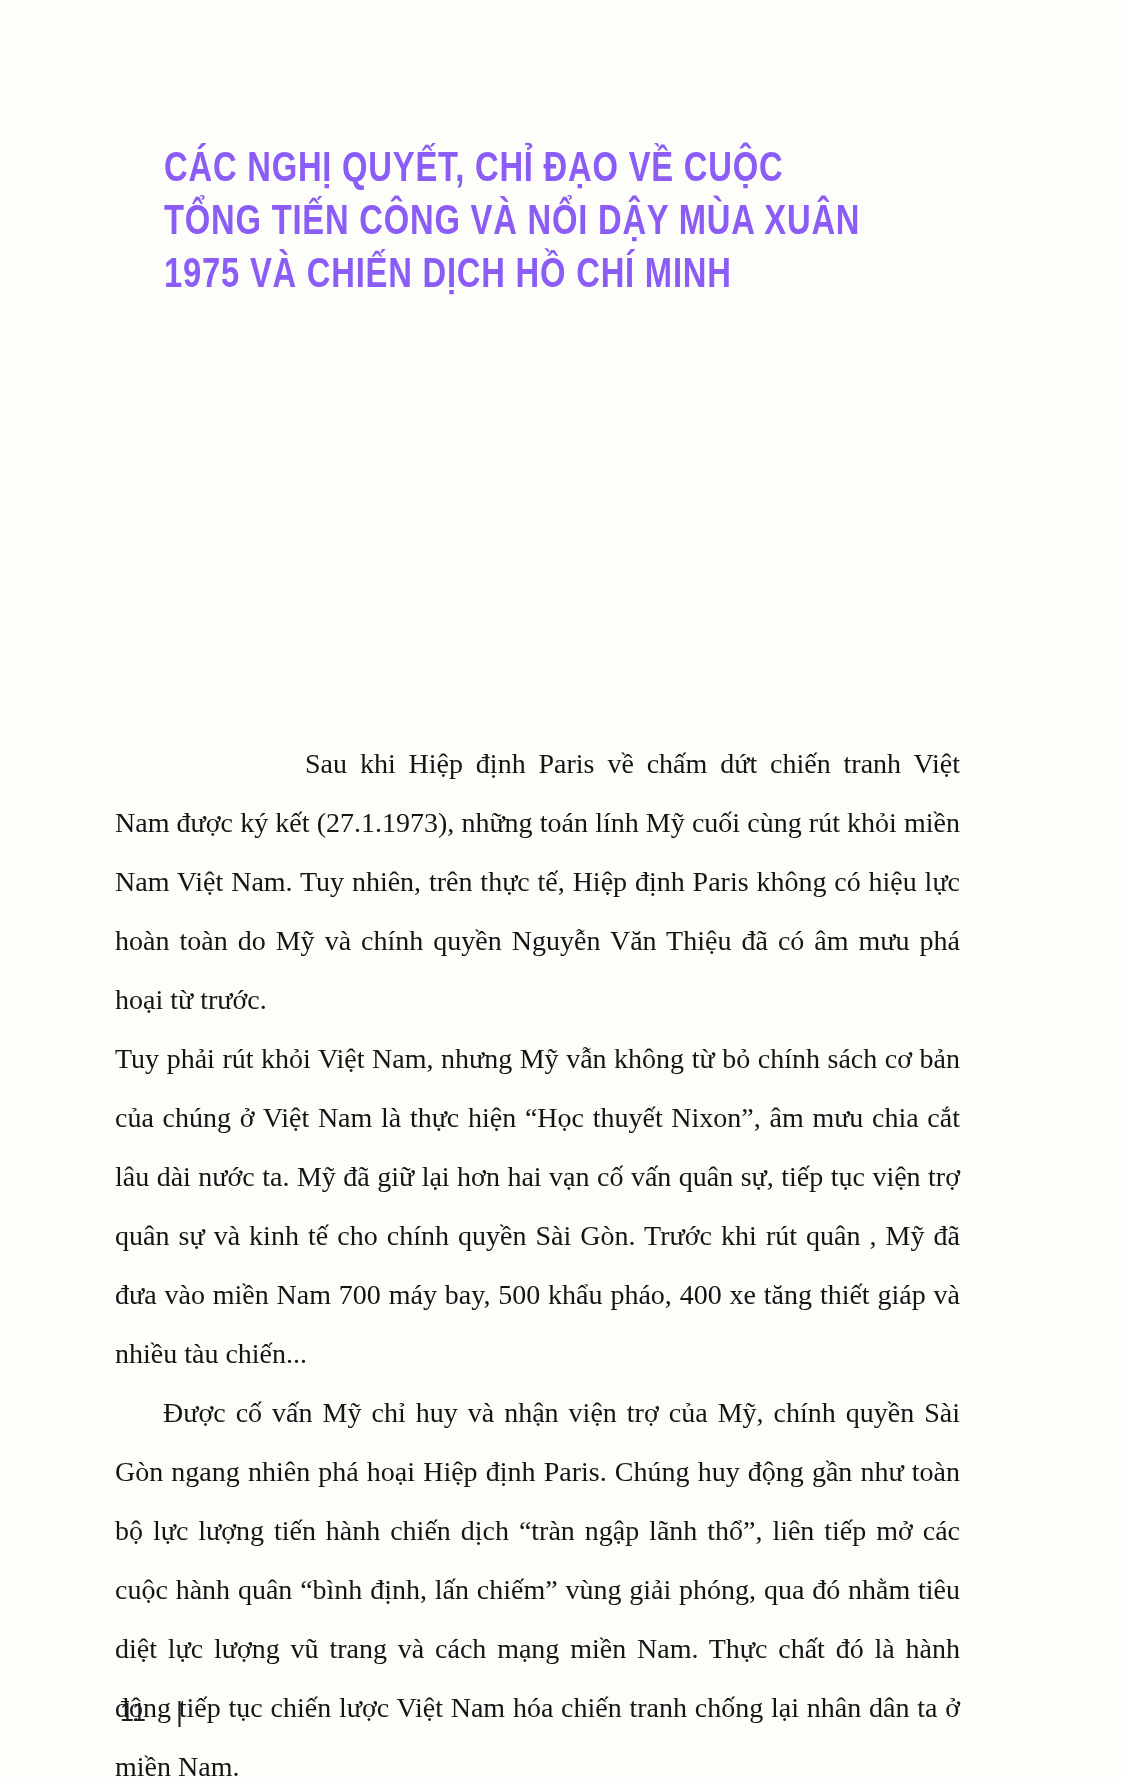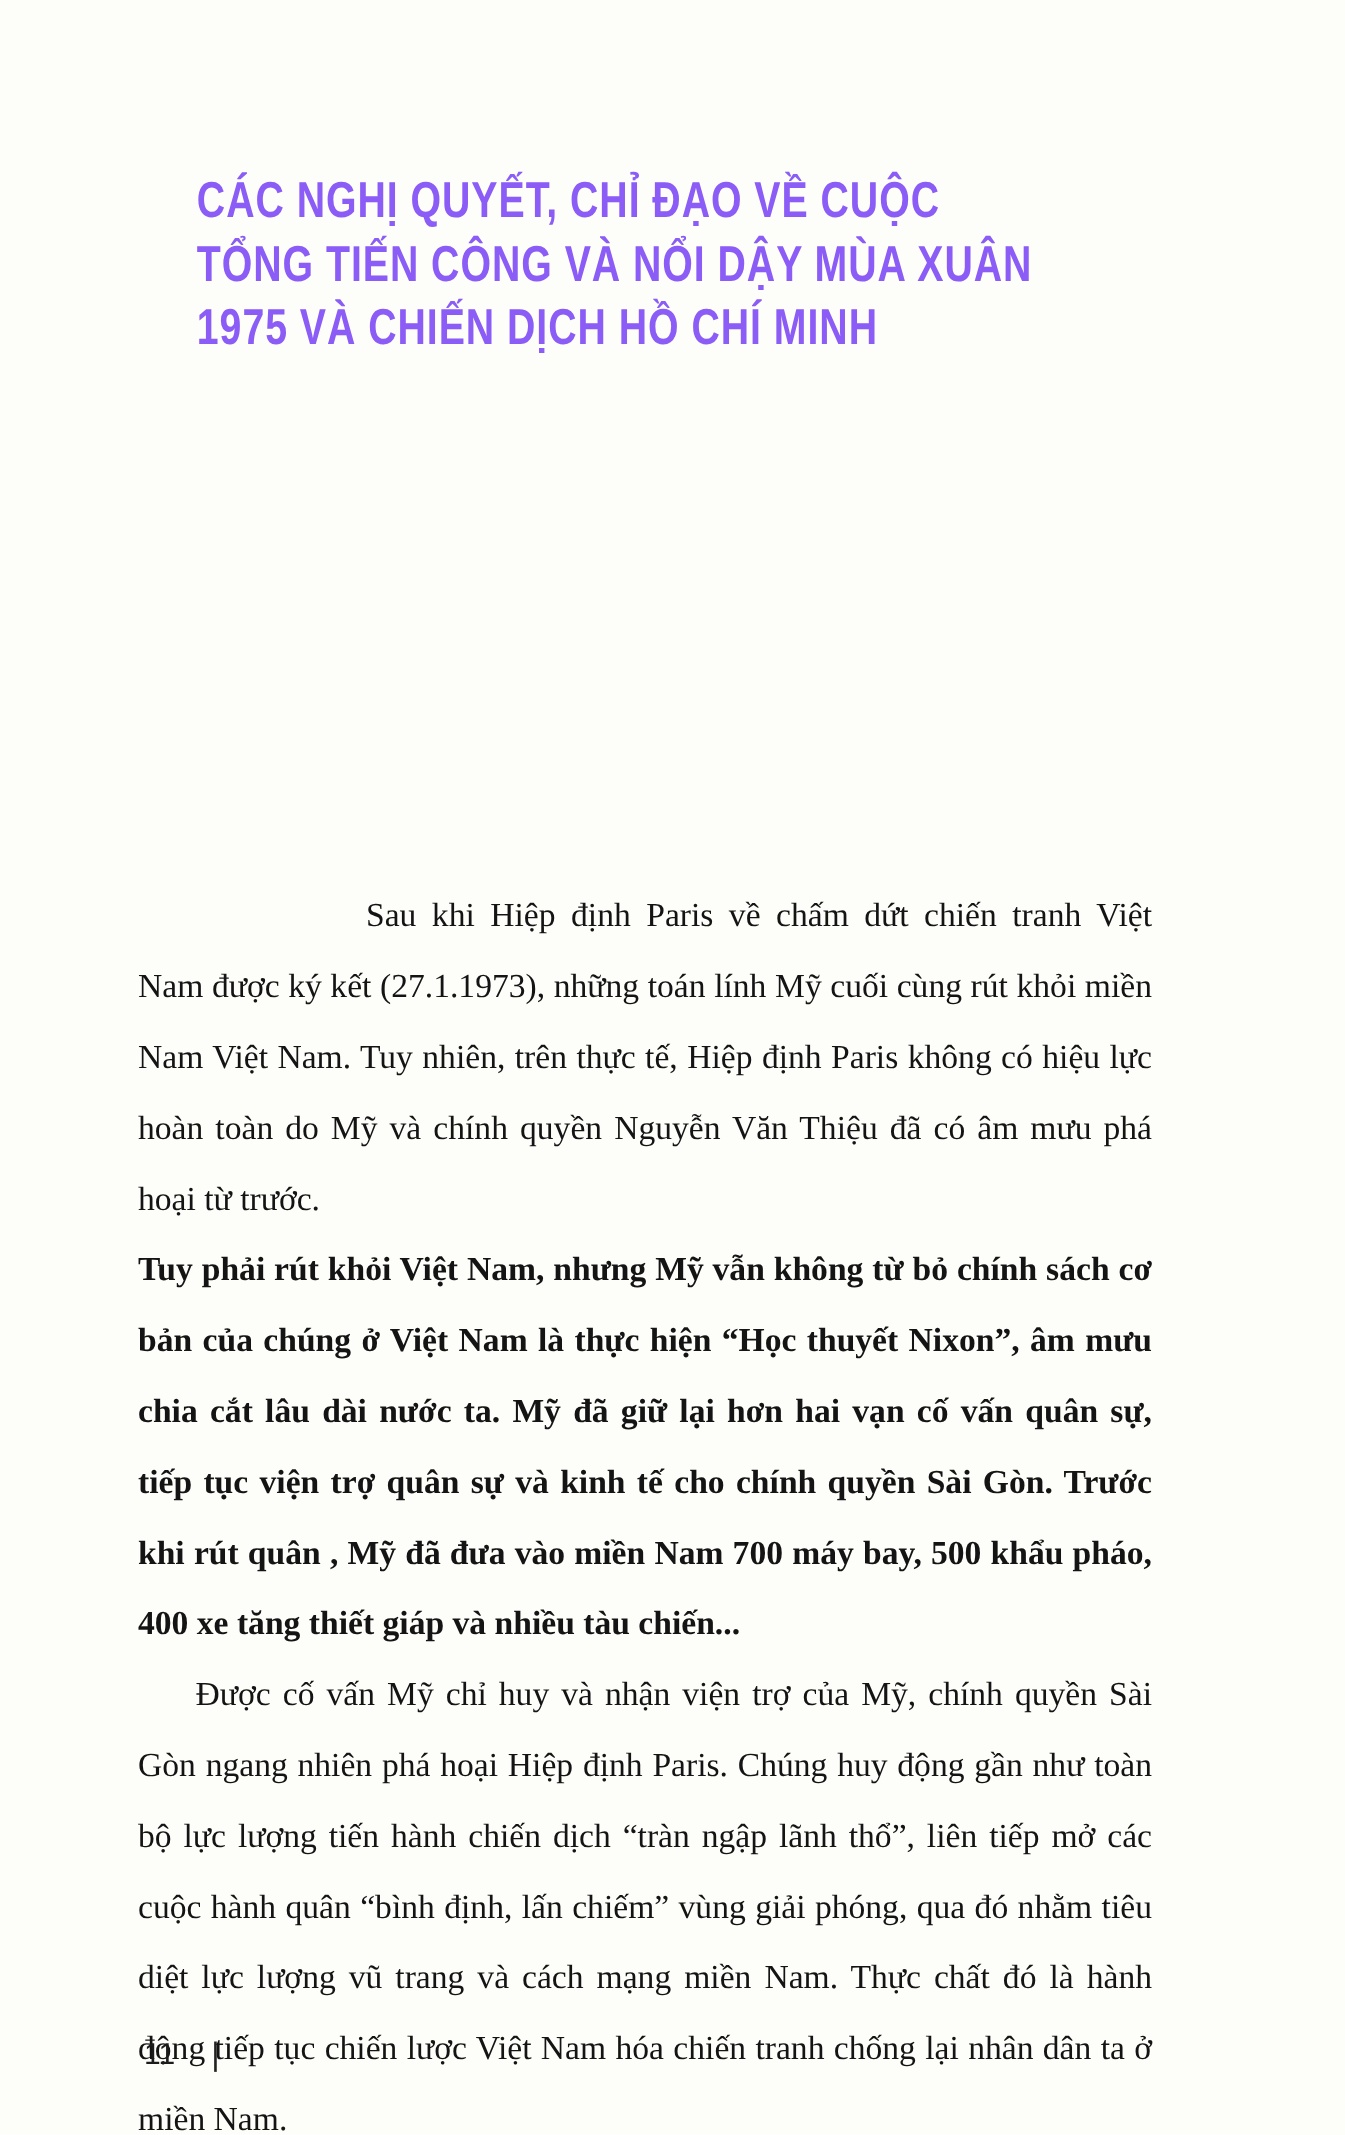--- a/index.html
+++ b/index.html
@@ -59,21 +59,21 @@
     left: 115px;
     top: 734px;
     width: 845px;
     font-size: 28px;
     line-height: 59px;
     text-align: justify;
     hyphens: none;
   }
   .body-text p { margin: 0; }
   .indent-xl { text-indent: 190px; }
-  .indent-0  { text-indent: 0; font-weight: bold; }
+  .indent-0  { text-indent: 0; }
   .indent-sm { text-indent: 48px; }
   
   .footer {
     position: absolute;
     left: 120px;
     top: 1697px;
     font-family: "Liberation Sans", sans-serif;
     font-size: 25px;
     color: #1c1c1c;
     display: flex;

